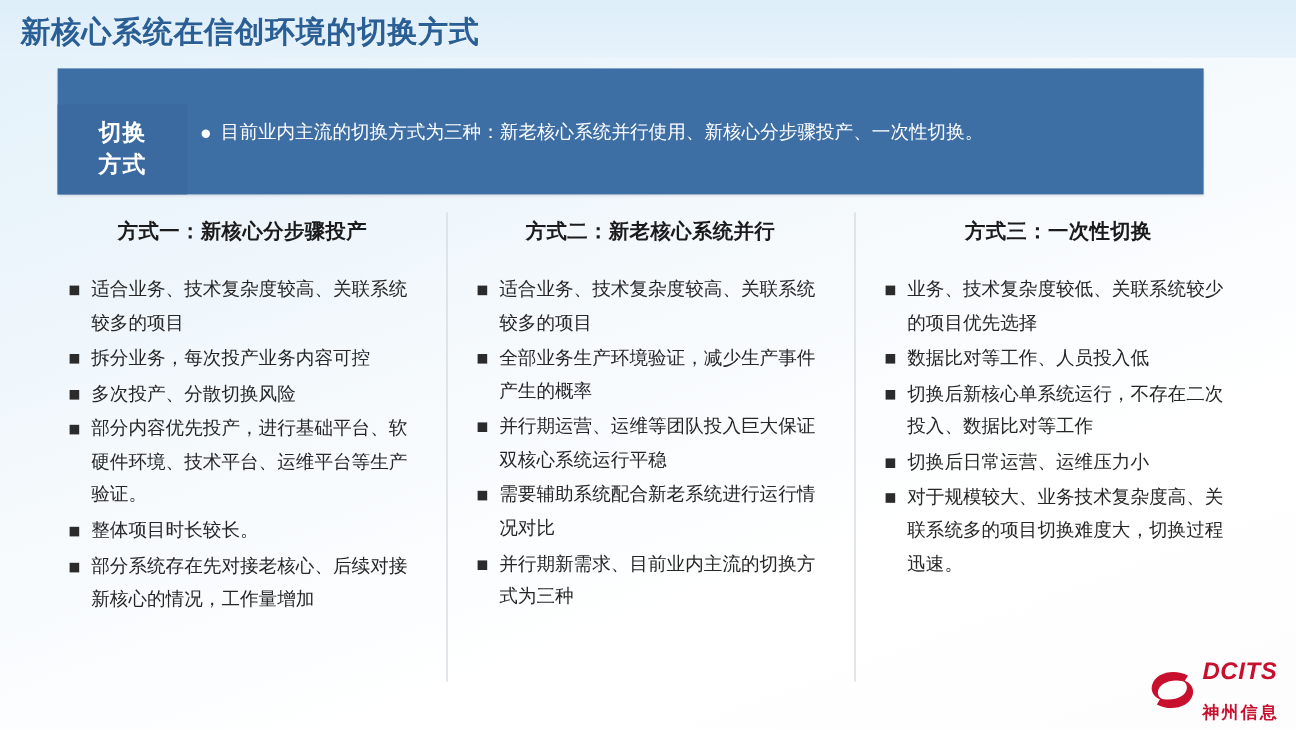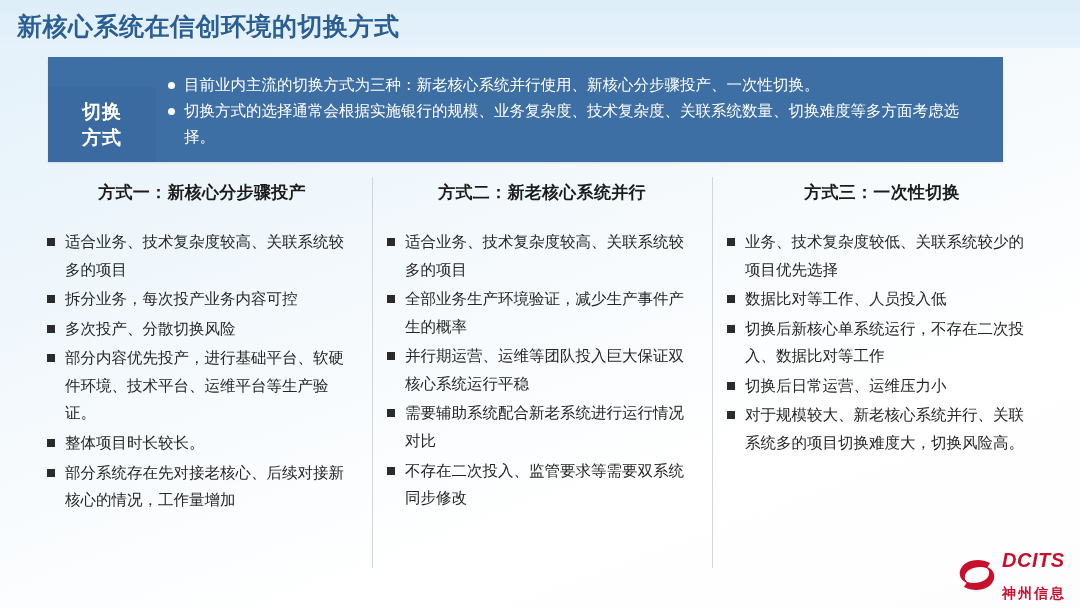--- a/index.html
+++ b/index.html
@@ -122,21 +122,21 @@
     text-align: center;
     font-size: 17px;
     font-weight: bold;
     color: #1b1b1b;
     margin: 6px 0 24px 0;
     letter-spacing: 0.3px;
     white-space: nowrap;
   }
   .bullets {
     list-style: none;
-    margin: 1px;
+    margin: 12px;
     padding: 0;
   }
   .bullet {
     display: flex;
     align-items: flex-start;
     font-size: 15.5px;
     line-height: 1.78;
     color: #262626;
     margin-bottom: 2px;
   }
@@ -196,24 +196,20 @@
   <div class="banner">
     <div class="banner-label">
       <span>切换</span>
       <span>方式</span>
     </div>
     <div class="banner-body">
       <div class="banner-item">
         <span class="banner-dot"></span>
         <span class="banner-text">目前业内主流的切换方式为三种：新老核心系统并行使用、新核心分步骤投产、一次性切换。</span>
       </div>
-      <div class="banner-item">
-        <span class="banner-dot"></span>
-        <span class="banner-text">切换方式的选择通常会根据实施银行的规模、业务复杂度、技术复杂度、关联系统数量、切换难度等多方面考虑选择。</span>
-      </div>
     </div>
   </div>
 
   <div class="columns">
 
     <div class="col">
       <div class="col-title">方式一：新核心分步骤投产</div>
       <ul class="bullets">
         <li class="bullet">
           <span class="bullet-mark"></span>
@@ -256,21 +252,21 @@
         <li class="bullet">
           <span class="bullet-mark"></span>
           <span class="bullet-text">并行期运营、运维等团队投入巨大保证双核心系统运行平稳</span>
         </li>
         <li class="bullet">
           <span class="bullet-mark"></span>
           <span class="bullet-text">需要辅助系统配合新老系统进行运行情况对比</span>
         </li>
         <li class="bullet">
           <span class="bullet-mark"></span>
-          <span class="bullet-text">不存在二次投入、监管要求等需要双系统同步修改</span>
+          <span class="bullet-text">并行期新需求、目前业内主流的切换方式为三种</span>
         </li>
       </ul>
     </div>
 
     <div class="col">
       <div class="col-title">方式三：一次性切换</div>
       <ul class="bullets">
         <li class="bullet">
           <span class="bullet-mark"></span>
           <span class="bullet-text">业务、技术复杂度较低、关联系统较少的项目优先选择</span>
@@ -282,21 +278,21 @@
         <li class="bullet">
           <span class="bullet-mark"></span>
           <span class="bullet-text">切换后新核心单系统运行，不存在二次投入、数据比对等工作</span>
         </li>
         <li class="bullet">
           <span class="bullet-mark"></span>
           <span class="bullet-text">切换后日常运营、运维压力小</span>
         </li>
         <li class="bullet">
           <span class="bullet-mark"></span>
-          <span class="bullet-text">对于规模较大、新老核心系统并行、关联系统多的项目切换难度大，切换风险高。</span>
+          <span class="bullet-text">对于规模较大、业务技术复杂度高、关联系统多的项目切换难度大，切换过程迅速。</span>
         </li>
       </ul>
     </div>
 
   </div>
 
   <div class="logo">
     <svg class="logo-mark" viewBox="0 0 40 36">
       <path d="M33 6 C22 0, 6 3, 3 14 C1 22, 9 28, 16 26 C12 27, 7 24, 8 19 C9 12, 20 8, 30 11 Z" fill="#c8102e"></path>
       <path d="M7 30 C18 36, 34 33, 37 22 C39 14, 31 8, 24 10 C28 9, 33 12, 32 17 C31 24, 20 28, 10 25 Z" fill="#c8102e"></path>

